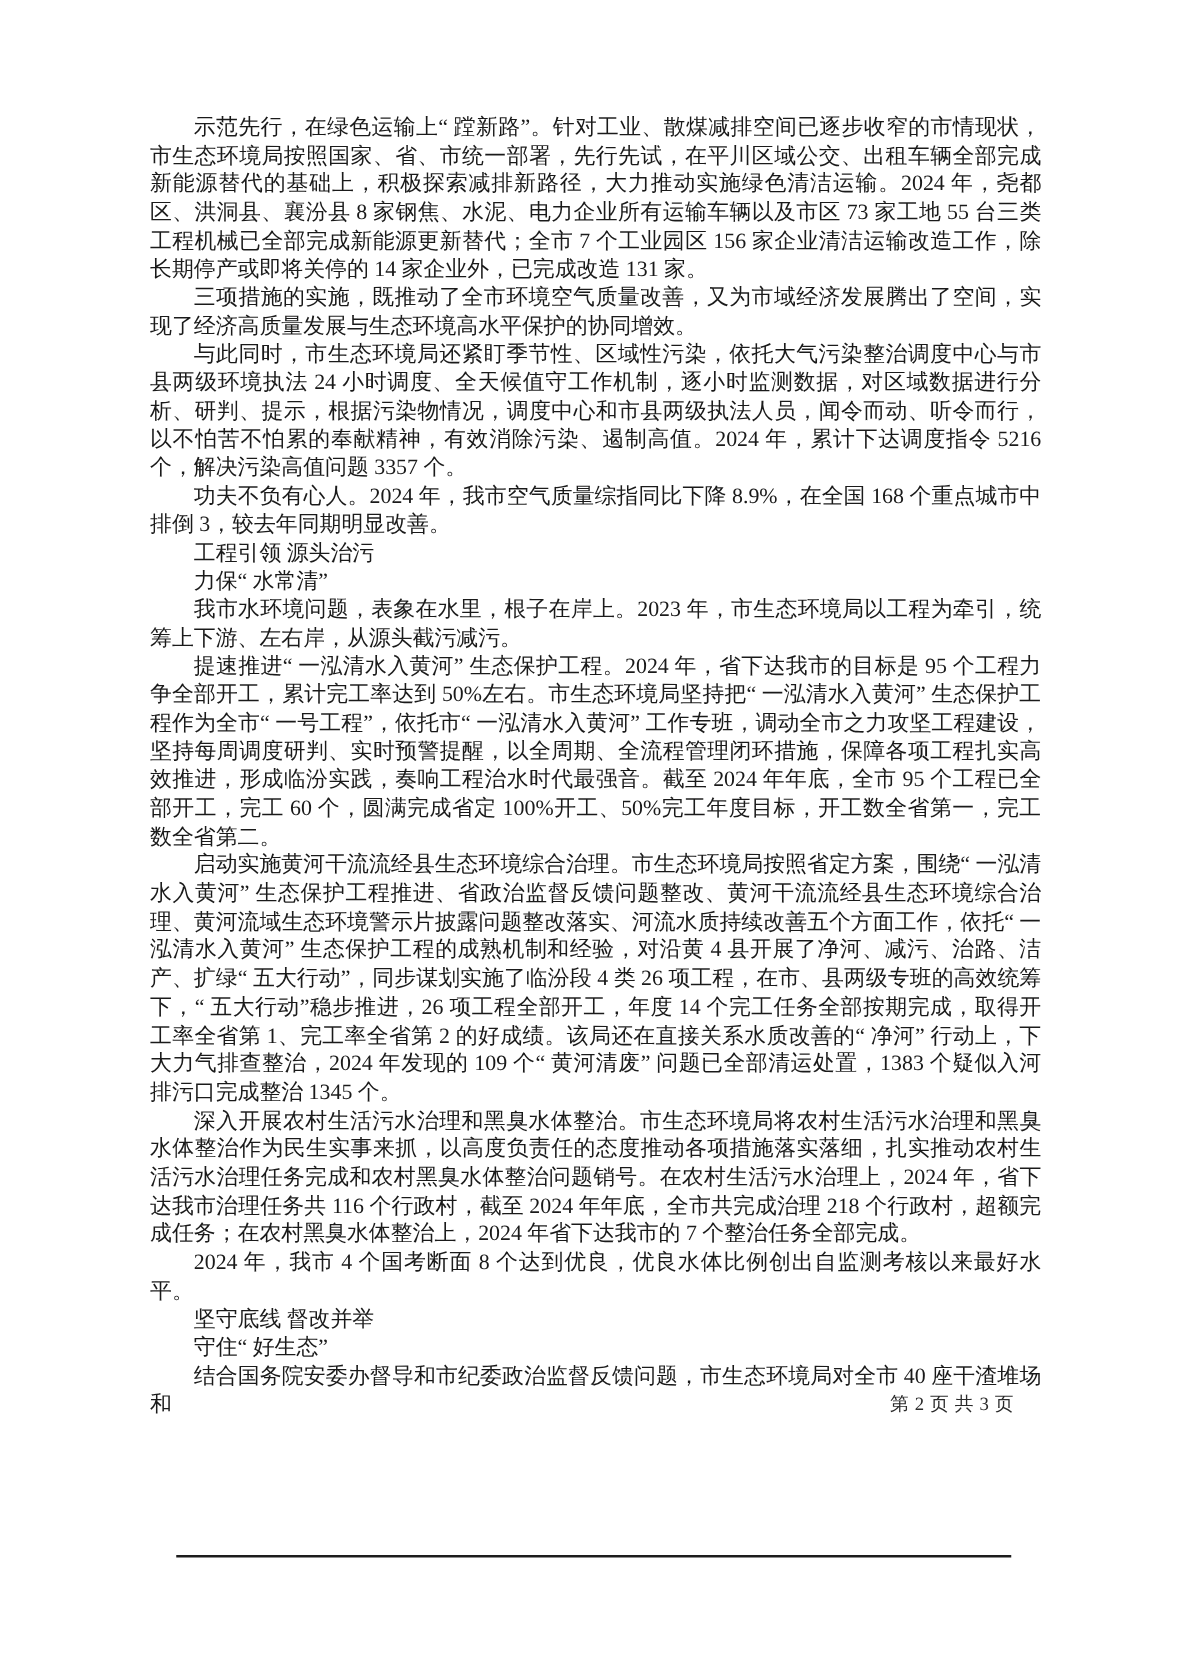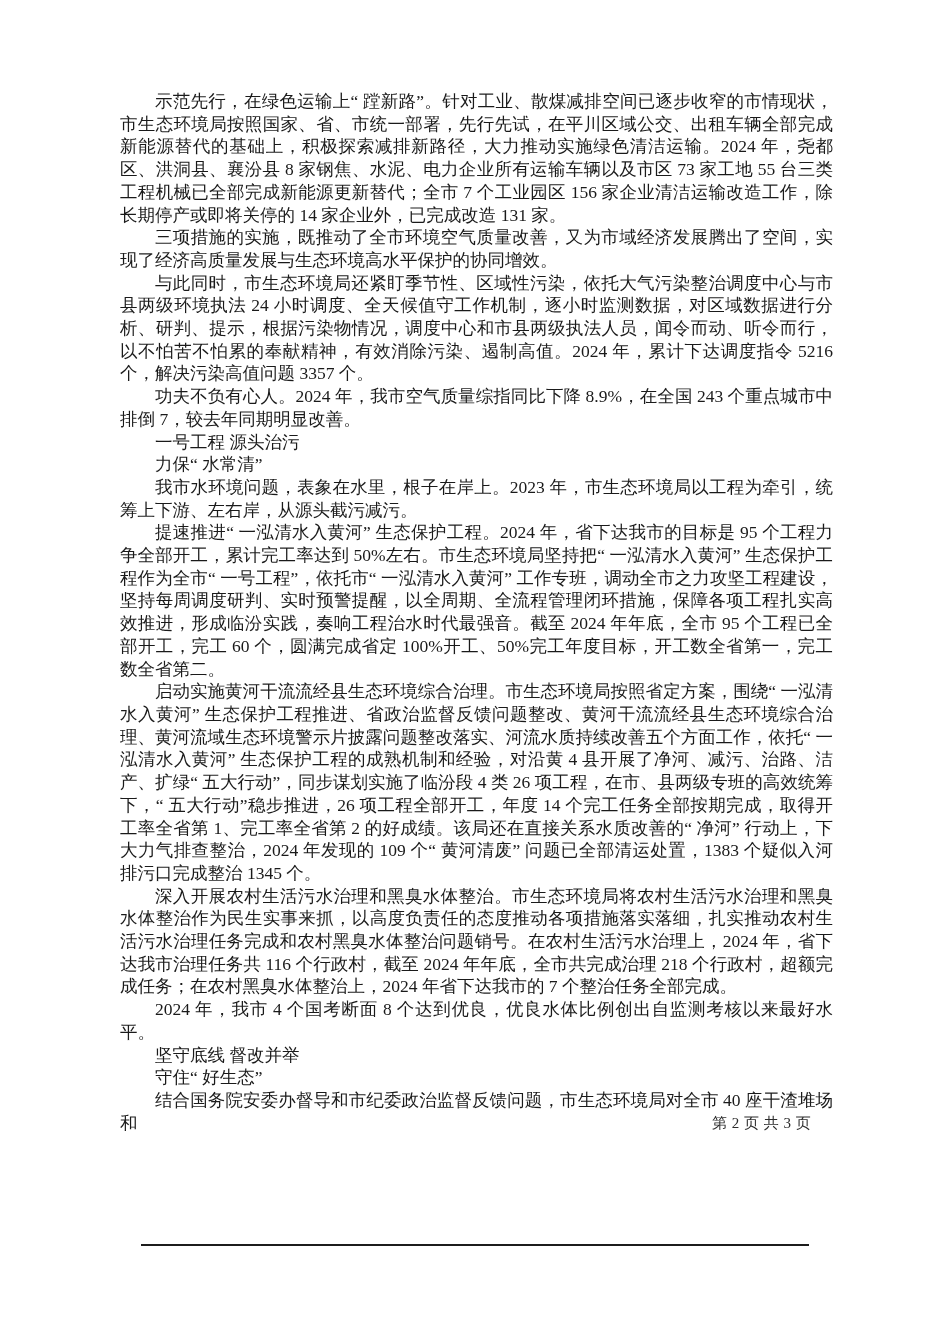--- a/index.html
+++ b/index.html
@@ -45,22 +45,22 @@
 </style>
 </head>
 <body>
 
 <div class="page">
 
   <div class="content">
       <p>示范先行，在绿色运输上“ 蹚新路”。针对工业、散煤减排空间已逐步收窄的市情现状，市生态环境局按照国家、省、市统一部署，先行先试，在平川区域公交、出租车辆全部完成新能源替代的基础上，积极探索减排新路径，大力推动实施绿色清洁运输。2024 年，尧都区、洪洞县、襄汾县 8 家钢焦、水泥、电力企业所有运输车辆以及市区 73 家工地 55 台三类工程机械已全部完成新能源更新替代；全市 7 个工业园区 156 家企业清洁运输改造工作，除长期停产或即将关停的 14 家企业外，已完成改造 131 家。</p>
       <p>三项措施的实施，既推动了全市环境空气质量改善，又为市域经济发展腾出了空间，实现了经济高质量发展与生态环境高水平保护的协同增效。</p>
       <p>与此同时，市生态环境局还紧盯季节性、区域性污染，依托大气污染整治调度中心与市县两级环境执法 24 小时调度、全天候值守工作机制，逐小时监测数据，对区域数据进行分析、研判、提示，根据污染物情况，调度中心和市县两级执法人员，闻令而动、听令而行，以不怕苦不怕累的奉献精神，有效消除污染、遏制高值。2024 年，累计下达调度指令 5216 个，解决污染高值问题 3357 个。</p>
-      <p>功夫不负有心人。2024 年，我市空气质量综指同比下降 8.9%，在全国 243 个重点城市中排倒 7，较去年同期明显改善。</p>
-      <p>一号工程 源头治污</p>
+      <p>功夫不负有心人。2024 年，我市空气质量综指同比下降 8.9%，在全国 168 个重点城市中排倒 3，较去年同期明显改善。</p>
+      <p>工程引领 源头治污</p>
       <p>力保“ 水常清”</p>
       <p>我市水环境问题，表象在水里，根子在岸上。2023 年，市生态环境局以工程为牵引，统筹上下游、左右岸，从源头截污减污。</p>
       <p>提速推进“ 一泓清水入黄河” 生态保护工程。2024 年，省下达我市的目标是 95 个工程力争全部开工，累计完工率达到 50%左右。市生态环境局坚持把“ 一泓清水入黄河” 生态保护工程作为全市“ 一号工程”，依托市“ 一泓清水入黄河” 工作专班，调动全市之力攻坚工程建设，坚持每周调度研判、实时预警提醒，以全周期、全流程管理闭环措施，保障各项工程扎实高效推进，形成临汾实践，奏响工程治水时代最强音。截至 2024 年年底，全市 95 个工程已全部开工，完工 60 个，圆满完成省定 100%开工、50%完工年度目标，开工数全省第一，完工数全省第二。</p>
       <p>启动实施黄河干流流经县生态环境综合治理。市生态环境局按照省定方案，围绕“ 一泓清水入黄河” 生态保护工程推进、省政治监督反馈问题整改、黄河干流流经县生态环境综合治理、黄河流域生态环境警示片披露问题整改落实、河流水质持续改善五个方面工作，依托“ 一泓清水入黄河” 生态保护工程的成熟机制和经验，对沿黄 4 县开展了净河、减污、治路、洁产、扩绿“ 五大行动”，同步谋划实施了临汾段 4 类 26 项工程，在市、县两级专班的高效统筹下，“ 五大行动”稳步推进，26 项工程全部开工，年度 14 个完工任务全部按期完成，取得开工率全省第 1、完工率全省第 2 的好成绩。该局还在直接关系水质改善的“ 净河” 行动上，下大力气排查整治，2024 年发现的 109 个“ 黄河清废” 问题已全部清运处置，1383 个疑似入河排污口完成整治 1345 个。</p>
       <p>深入开展农村生活污水治理和黑臭水体整治。市生态环境局将农村生活污水治理和黑臭水体整治作为民生实事来抓，以高度负责任的态度推动各项措施落实落细，扎实推动农村生活污水治理任务完成和农村黑臭水体整治问题销号。在农村生活污水治理上，2024 年，省下达我市治理任务共 116 个行政村，截至 2024 年年底，全市共完成治理 218 个行政村，超额完成任务；在农村黑臭水体整治上，2024 年省下达我市的 7 个整治任务全部完成。</p>
       <p>2024 年，我市 4 个国考断面 8 个达到优良，优良水体比例创出自监测考核以来最好水平。</p>
       <p>坚守底线 督改并举</p>
       <p>守住“ 好生态”</p>
       <p>结合国务院安委办督导和市纪委政治监督反馈问题，市生态环境局对全市 40 座干渣堆场和</p>
     </div>

